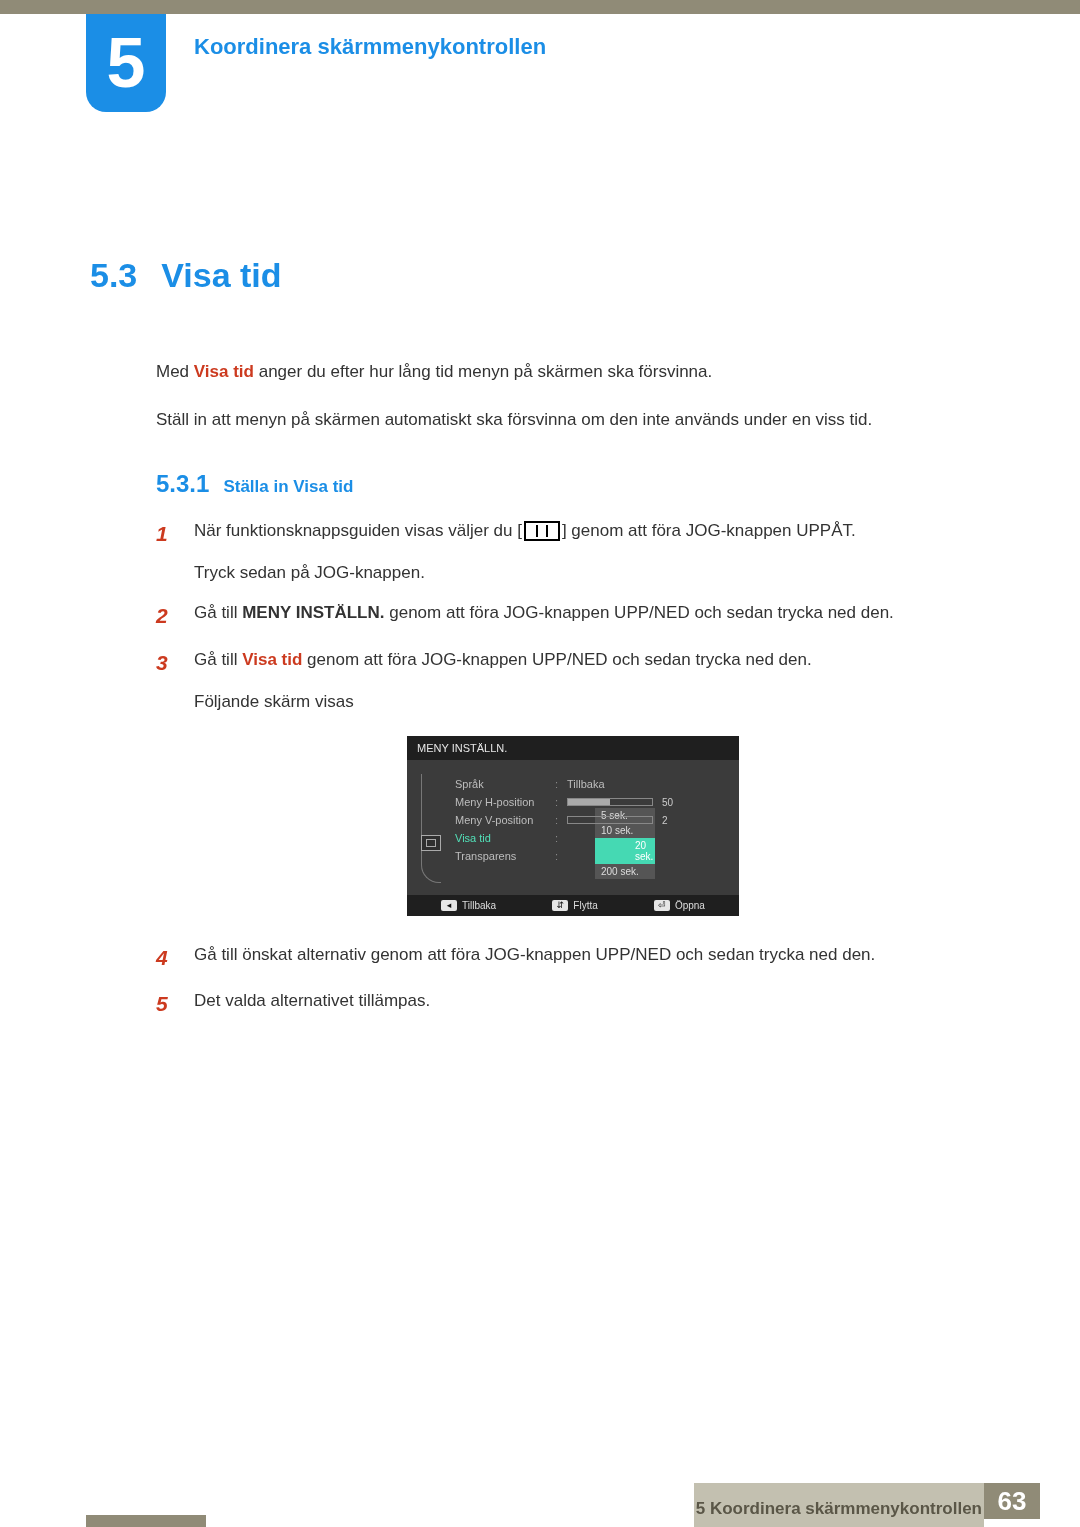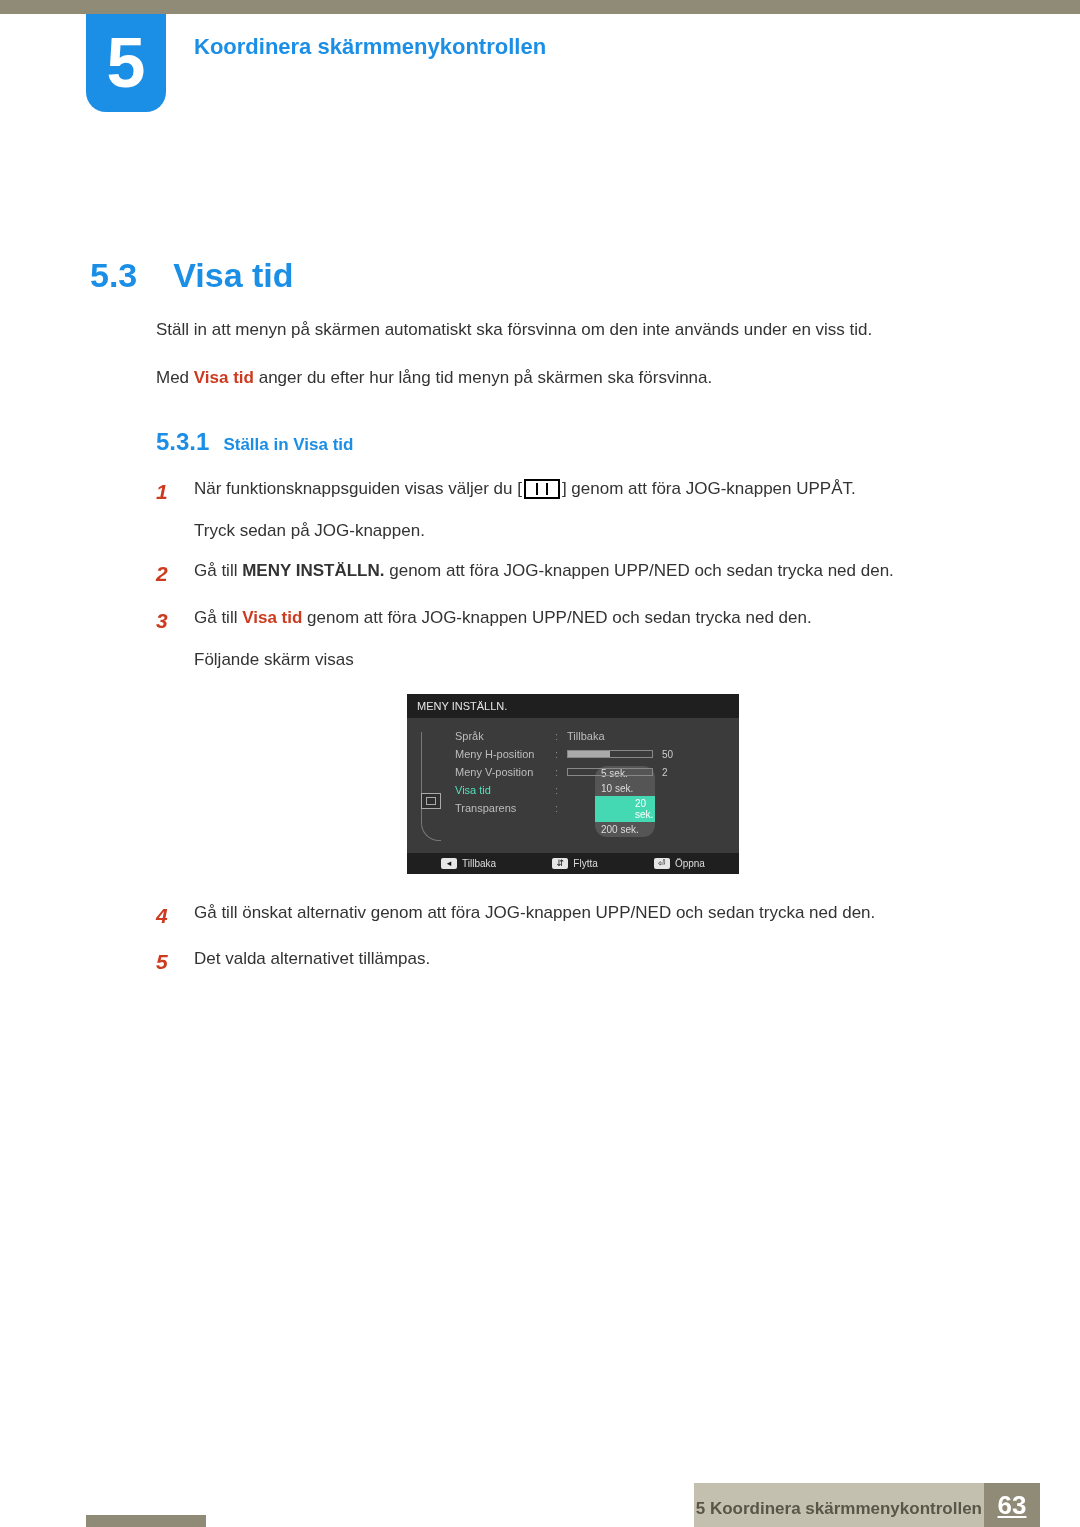--- a/index.html
+++ b/index.html
@@ -50,21 +50,21 @@
     color: #1b8ee6;
     font-size: 22px;
     font-weight: bold;
     z-index: 3;
   }
 
   .content {
     padding: 170px 90px 0 90px;
   }
 
-  .section-row { display: flex; align-items: baseline; gap: 36px; margin-bottom: 22px; }
+  .section-row { display: flex; align-items: baseline; gap: 24px; margin-bottom: 64px; }
   .section-num { color: #1b8ee6; font-size: 34px; font-weight: bold; }
   .section-title { color: #1b8ee6; font-size: 34px; font-weight: bold; }
 
   .section-text {
     margin-left: 66px;
     font-size: 17px;
     line-height: 1.55;
     color: #333;
     margin-bottom: 22px;
   }
@@ -159,41 +159,41 @@
     z-index: 2;
     margin-top: 36px;
   }
   .osd-side-icon::before {
     content:"";
     width: 8px; height: 6px; border:1px solid #aaa;
   }
   .osd-rows { flex: 1; padding-left: 10px; }
   .osd-row {
     display: flex;
-    align-items: flex-start;
+    align-items: flex-end;
     height: 18px;
     gap: 6px;
   }
   .osd-lbl { width: 94px; color: #bdbdbd; }
   .osd-lbl.sel { color: #52e0b8; }
   .osd-colon { width: 6px; color: #888; }
   .osd-val { flex: 1; color: #bdbdbd; }
   .osd-bar {
     width: 86px; height: 8px; border: 1px solid #888; position: relative; display:inline-block;
   }
   .osd-bar.half::after{
     content:""; position:absolute; left:0; top:0; bottom:0; width:50%; background:#aaa;
   }
   .osd-num { color:#ccc; font-size:10px; margin-left:6px; }
   .osd-dropdown {
     margin-top: 1px;
     margin-left: 140px;
     width: 60px;
     background: #555;
-    border-radius: 12px;
+    border-radius: 0;
     overflow: hidden;
   }
   .osd-dd-opt { padding: 2px 6px; font-size: 10px; color: #ddd; }
   .osd-dd-opt.hl { background: #45d9b3; color: #fff; padding-left: 40px; }
 
   .osd-footer {
     background: #1f1f1f;
     display: flex;
     justify-content: space-around;
     padding: 5px 6px;
@@ -235,26 +235,25 @@
   }
   .footer-page {
     background: #908b77;
     color: #fff;
     width: 56px;
     display: flex;
     align-items: center;
     justify-content: center;
     font-size: 26px;
     font-weight: bold;
-    height: 44px;
+    height: 36px;
     margin-top: 12px;
     margin-right: 40px;
     position: relative;
     z-index: 2;
-    text-decoration: underline;
   }
   .footer-track {
     position:absolute;
     bottom: 0; left: 86px; width: 120px; height: 12px; background: #908b77; z-index:1;
   }
 
 </style>
 </head>
 <body>
 
@@ -267,25 +266,25 @@
 </div>
 <div class="chapter-title">Koordinera skärmmenykontrollen</div>
 
 <div class="content">
 
   <div class="section-row">
     <span class="section-num">5.3</span>
     <span class="section-title">Visa tid</span>
   </div>
 
-  <p class="section-text">Ställ in att menyn på skärmen automatiskt ska försvinna om den inte används under en viss tid.</p>
-
   <p class="section-text">
     <span>Med </span><span class="term-red">Visa tid</span><span> anger du efter hur lång tid menyn på skärmen ska försvinna.</span>
   </p>
+
+  <p class="section-text">Ställ in att menyn på skärmen automatiskt ska försvinna om den inte används under en viss tid.</p>
 
   <div class="subsection-row">
     <span class="subsection-num">5.3.1</span>
     <span class="subsection-title">Ställa in Visa tid</span>
   </div>
 
   <div class="step-list">
 
     <div class="step">
       <span class="step-num">1</span>

